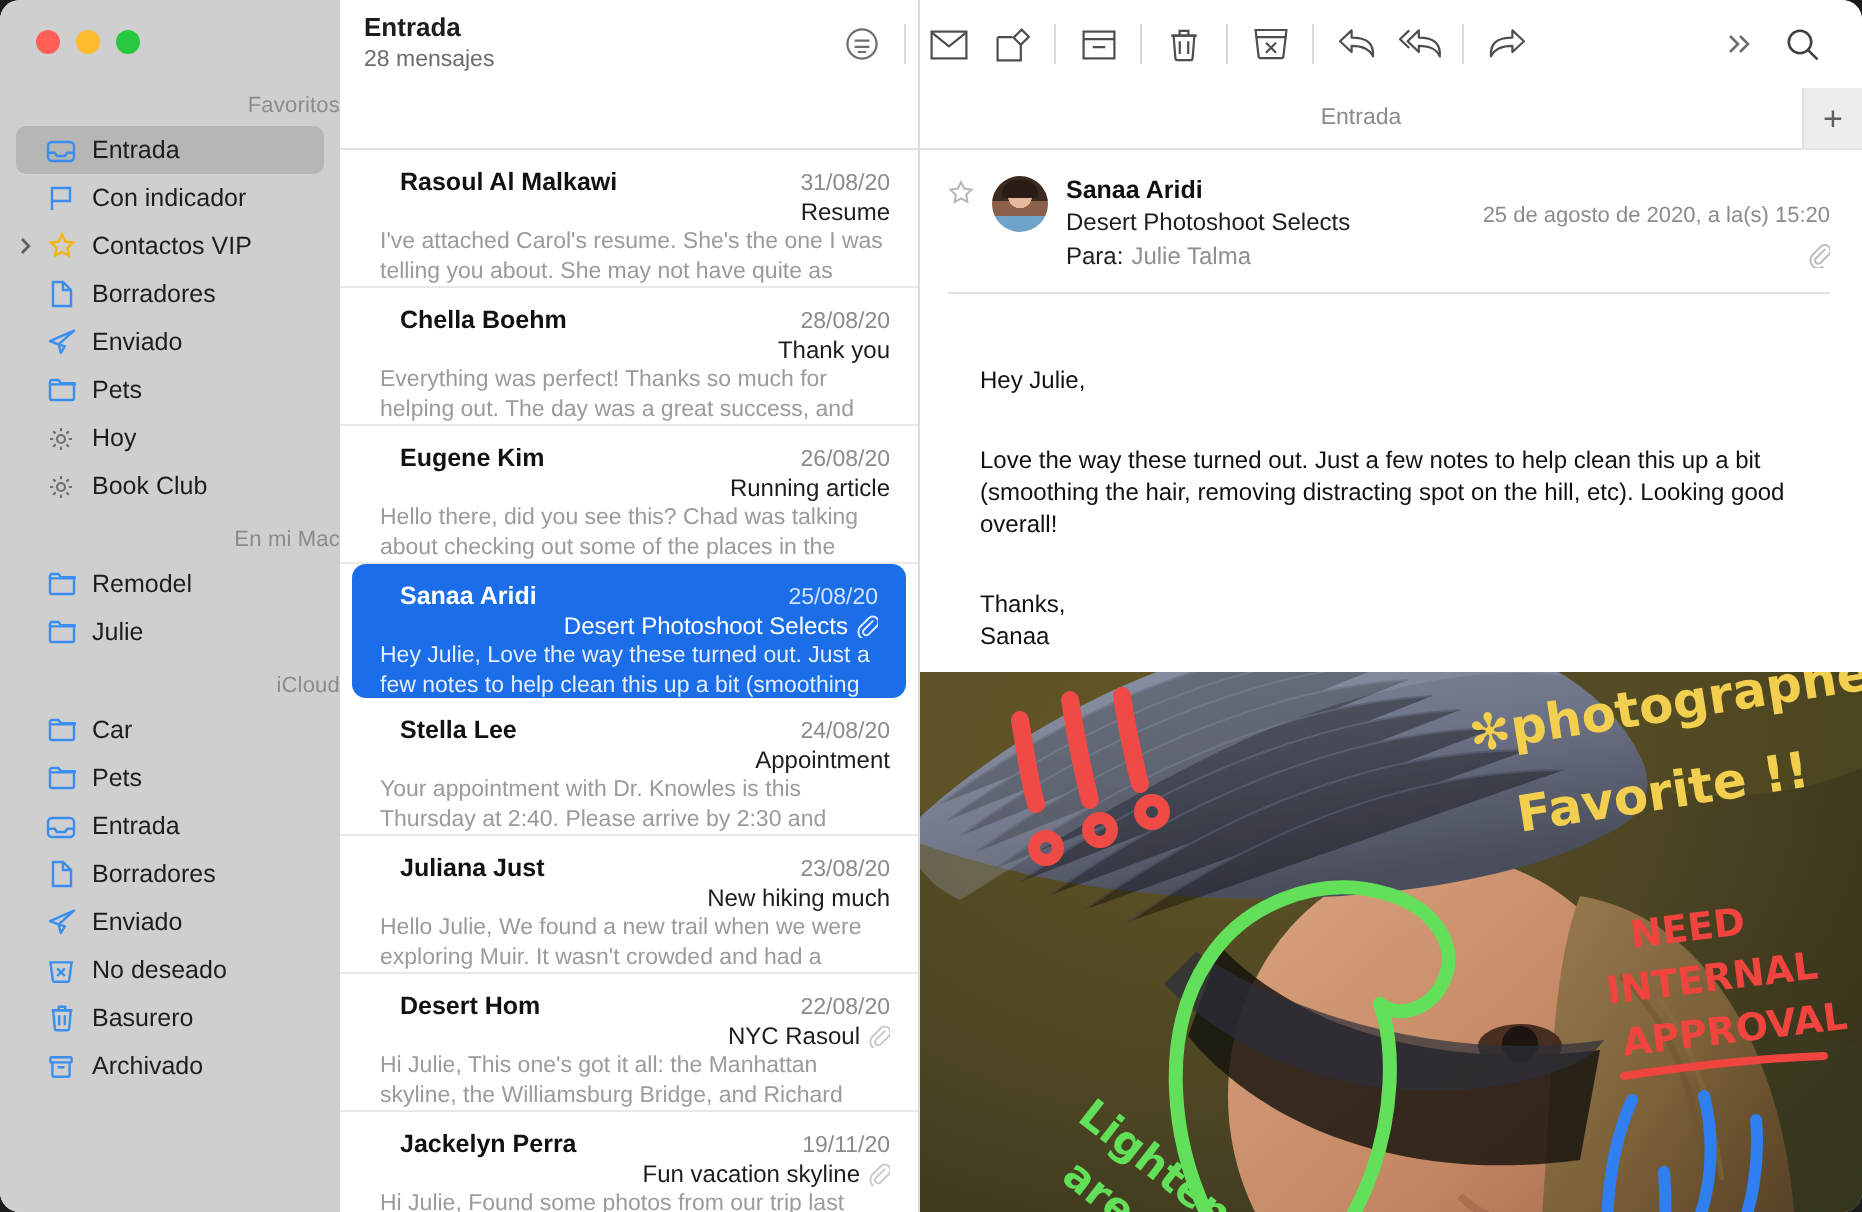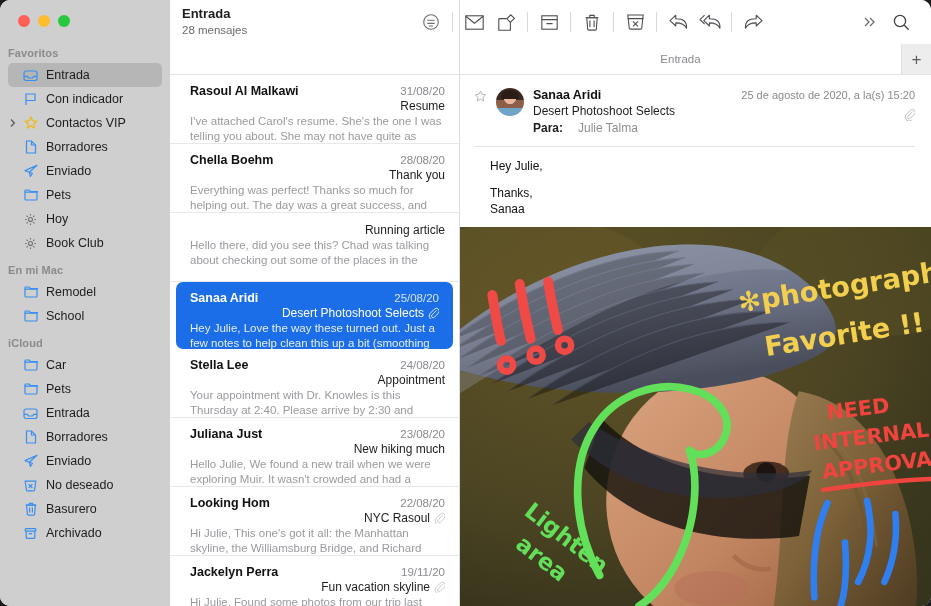--- a/index.html
+++ b/index.html
@@ -32,24 +32,25 @@
     padding: 15px 0 0 18px;
     height: 38px;
   }
   .light { width: 12px; height: 12px; border-radius: 50%; display: block; }
   .light.red { background: #ff5f57; }
   .light.yellow { background: #febc2e; }
   .light.green { background: #28c840; }
 
   .sb-section {
     font-size: 11px;
-    font-weight: bold;
+    font-weight: normal;
     color: #8b8b8e;
     padding: 9px 0 4px 8px;
     letter-spacing: 0.1px;
+    text-align: right;
   }
   .sb-item {
     display: flex;
     align-items: center;
     height: 24px;
     margin: 0 8px;
     padding-left: 14px;
     border-radius: 5px;
     font-size: 12.5px;
     color: #1d1d1f;
@@ -109,21 +110,21 @@
     background: #1b6ee8;
     border-bottom: none;
     border-radius: 7px;
     margin: 0 6px;
     padding-left: 14px;
     height: 67px;
   }
   .msg-row1 { display: flex; align-items: baseline; }
   .msg-from {
     font-size: 12.5px; font-weight: bold; color: #111113;
-    flex: 1 1 auto; white-space: nowrap; overflow: hidden;
+    flex: 1 1 auto; white-space: nowrap; overflow: hidden; margin-left: 10px;
   }
   .msg-date { font-size: 11.5px; color: #8a8a8f; flex: 0 0 auto; margin-left: 6px; }
   .msg-row2 { display: flex; align-items: center; margin-top: 1px; }
   .msg-subject {
     font-size: 12px; color: #1d1d1f; flex: 1 1 auto;
     white-space: nowrap; overflow: hidden; text-align: right;
   }
   .clip { flex: 0 0 auto; margin-left: 4px; opacity: .45; }
   .clip svg { display: block; }
   .msg-snippet {
@@ -196,34 +197,34 @@
     position: relative;
   }
   .avatar::after{
     content:"";position:absolute;left:5px;top:2px;width:18px;height:9px;
     border-radius:9px 9px 2px 2px;background:#2b1c16;
   }
   .mh-main { flex: 1 1 auto; min-width: 0; }
   .mh-name { font-size: 12.5px; font-weight: bold; color: #111113; line-height: 16px; }
   .mh-subject { font-size: 12px; color: #1d1d1f; line-height: 17px; }
   .mh-to { font-size: 12px; color: #1d1d1f; line-height: 17px; }
-  .mh-to .to-label { font-weight: bold; }
-  .mh-to .to-value { color: #8e8e93; margin-left: 15px; }
+  .mh-to .to-label { font-weight: normal; }
+  .mh-to .to-value { color: #8e8e93; margin-left: 4px; }
   .mh-right { flex: 0 0 auto; text-align: right; padding-left: 8px; }
-  .mh-date { font-size: 11px; color: #8a8a8f; line-height: 16px; white-space: nowrap; }
+  .mh-date { font-size: 11px; color: #8a8a8f; line-height: 16px; white-space: nowrap; margin-top: 13px; }
   .mh-clip { margin-top: 5px; display: flex; justify-content: flex-end; opacity: .45; }
 
   .hrule { height: 1px; background: #e3e3e3; margin: 9px 16px 0 14px; }
 
   .mail-body {
     padding: 11px 18px 10px 30px;
     font-size: 12px; color: #111113; line-height: 16px;
     flex: 0 0 auto;
   }
-  .mail-body p { margin-bottom: 11px; }
+  .mail-body p { margin-bottom: 11px; margin-top: 24px; }
   .mail-body p:last-child { margin-bottom: 0; }
 
   
   .photo {
     flex: 1 1 auto;
     position: relative;
     overflow: hidden;
     background: #4a4224;
     min-height: 0;
   }
@@ -329,21 +330,21 @@
         </span>
       <span class="sb-label">Remodel</span>
     </div>
     <div class="sb-item">
       <span class="sb-ico">
           <svg width="14" height="12" viewBox="0 0 14 12" fill="none" stroke="#3a8ef0" stroke-width="1.2">
             <path d="M1 3.2V10a1 1 0 001 1h10a1 1 0 001-1V3.2z"></path>
             <path d="M1 3.2V2a1 1 0 011-1h3.2l1.3 1.6H13a1 1 0 011 1"></path>
           </svg>
         </span>
-      <span class="sb-label">School</span>
+      <span class="sb-label">Julie</span>
     </div>
 
     <div class="sb-section">iCloud</div>
     <div class="sb-item">
       <span class="sb-ico">
           <svg width="14" height="12" viewBox="0 0 14 12" fill="none" stroke="#3a8ef0" stroke-width="1.2">
             <path d="M1 3.2V10a1 1 0 001 1h10a1 1 0 001-1V3.2z"></path>
             <path d="M1 3.2V2a1 1 0 011-1h3.2l1.3 1.6H13a1 1 0 011 1"></path>
           </svg>
         </span>
@@ -439,20 +440,24 @@
           <span class="msg-from">Chella Boehm</span>
           <span class="msg-date">28/08/20</span>
         </div>
         <div class="msg-row2">
           <span class="msg-subject">Thank you</span>
         </div>
         <div class="msg-snippet">Everything was perfect! Thanks so much for helping out. The day was a great success, and we…</div>
       </div>
 
       <div class="msg">
+        <div class="msg-row1">
+          <span class="msg-from">Eugene Kim</span>
+          <span class="msg-date">26/08/20</span>
+        </div>
         <div class="msg-row2">
           <span class="msg-subject">Running article</span>
         </div>
         <div class="msg-snippet">Hello there, did you see this? Chad was talking about checking out some of the places in the arti…</div>
       </div>
 
       <div class="msg selected">
         <div class="msg-row1">
           <span class="msg-from">Sanaa Aridi</span>
           <span class="msg-date">25/08/20</span>
@@ -485,21 +490,21 @@
           <span class="msg-date">23/08/20</span>
         </div>
         <div class="msg-row2">
           <span class="msg-subject">New hiking much</span>
         </div>
         <div class="msg-snippet">Hello Julie, We found a new trail when we were exploring Muir. It wasn't crowded and had a great…</div>
       </div>
 
       <div class="msg">
         <div class="msg-row1">
-          <span class="msg-from">Looking Hom</span>
+          <span class="msg-from">Desert Hom</span>
           <span class="msg-date">22/08/20</span>
         </div>
         <div class="msg-row2">
           <span class="msg-subject">NYC Rasoul</span>
           <span class="clip">
               <svg width="11" height="12" viewBox="0 0 11 12" fill="none" stroke="#8a8a8f" stroke-width="1">
                 <path d="M8.6 3.3L4 7.9a1.6 1.6 0 002.3 2.3l4.1-4.1a2.8 2.8 0 10-4-4L2 6.5a4 4 0 005.6 5.6"></path>
               </svg>
             </span>
         </div>
@@ -626,20 +631,21 @@
               <path d="M8.6 3.5L4 8.1a1.6 1.6 0 002.3 2.3l4.1-4.1a2.8 2.8 0 10-4-4L2 6.7a4 4 0 005.6 5.6"></path>
             </svg>
         </div>
       </div>
     </div>
 
     <div class="hrule"></div>
 
     <div class="mail-body">
       <p>Hey Julie,</p>
+      <p>Love the way these turned out. Just a few notes to help clean this up a bit (smoothing the hair, removing distracting spot on the hill, etc). Looking good overall!</p>
       <p style="white-space:pre-line">Thanks,
 Sanaa</p>
     </div>
 
     <div class="photo">
       <svg viewBox="0 0 471 346" preserveAspectRatio="xMidYMid slice">
         <defs>
           <radialGradient id="bgG" cx="30%" cy="25%" r="95%">
             <stop offset="0%" stop-color="#5f5426"></stop>
             <stop offset="55%" stop-color="#4b4423"></stop>

